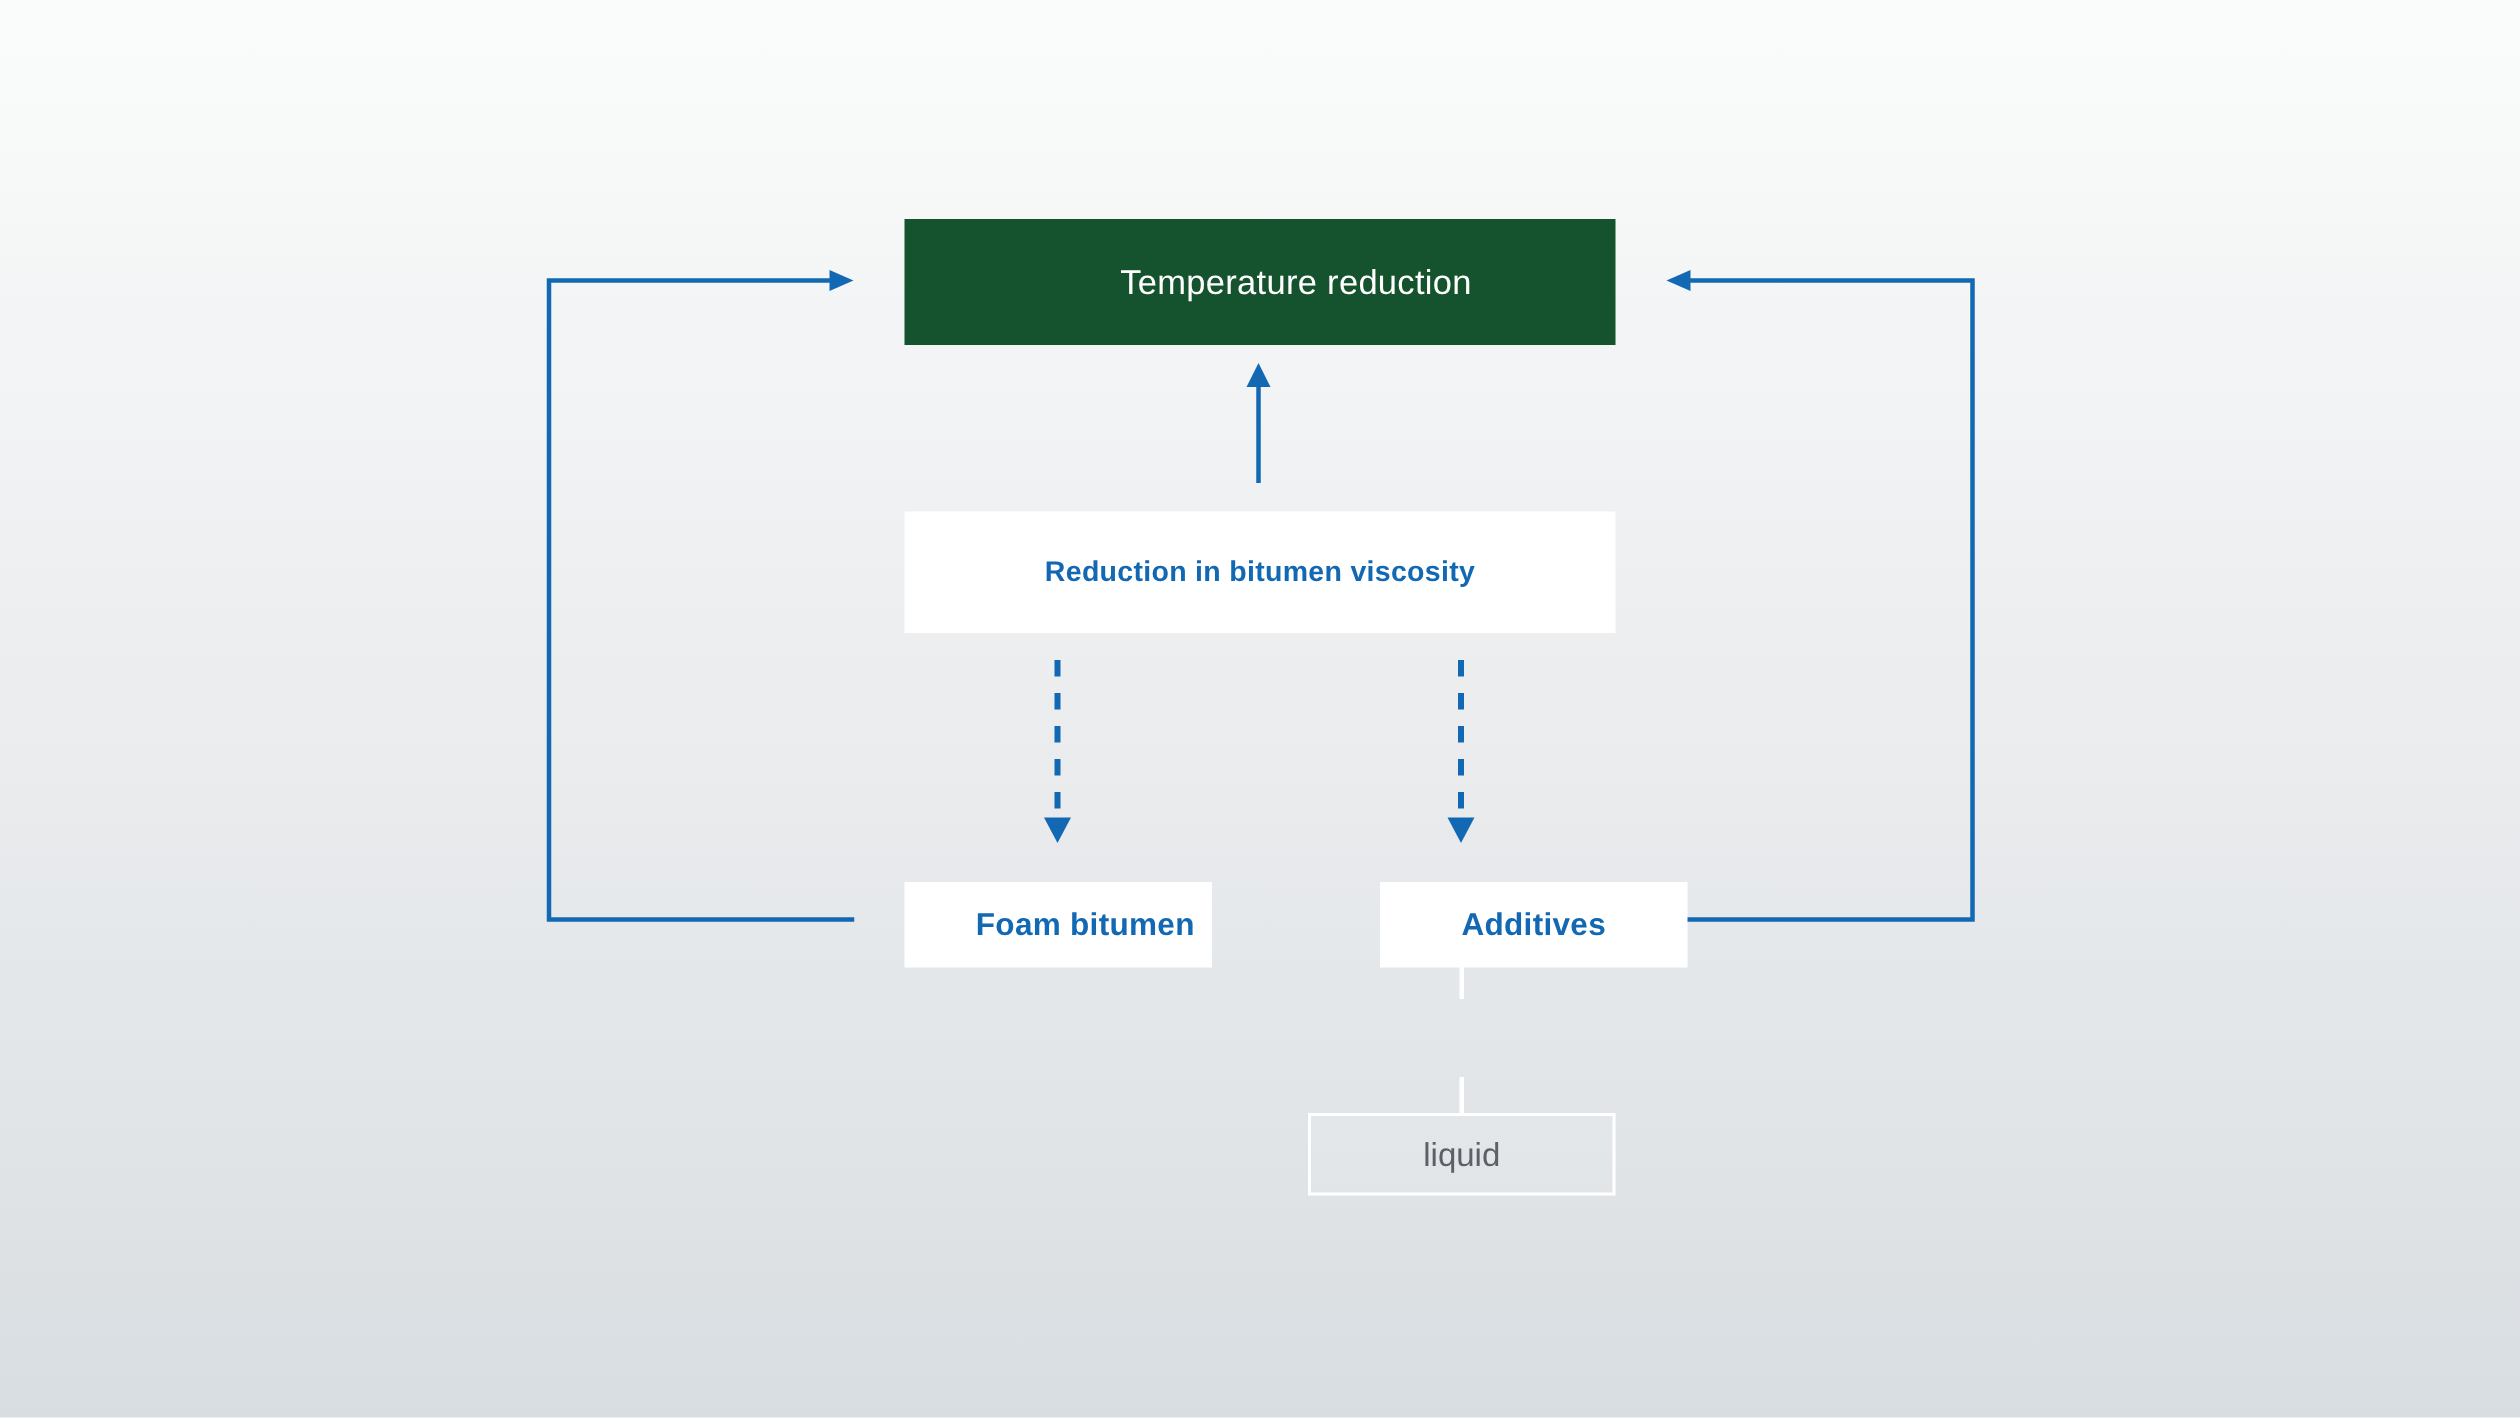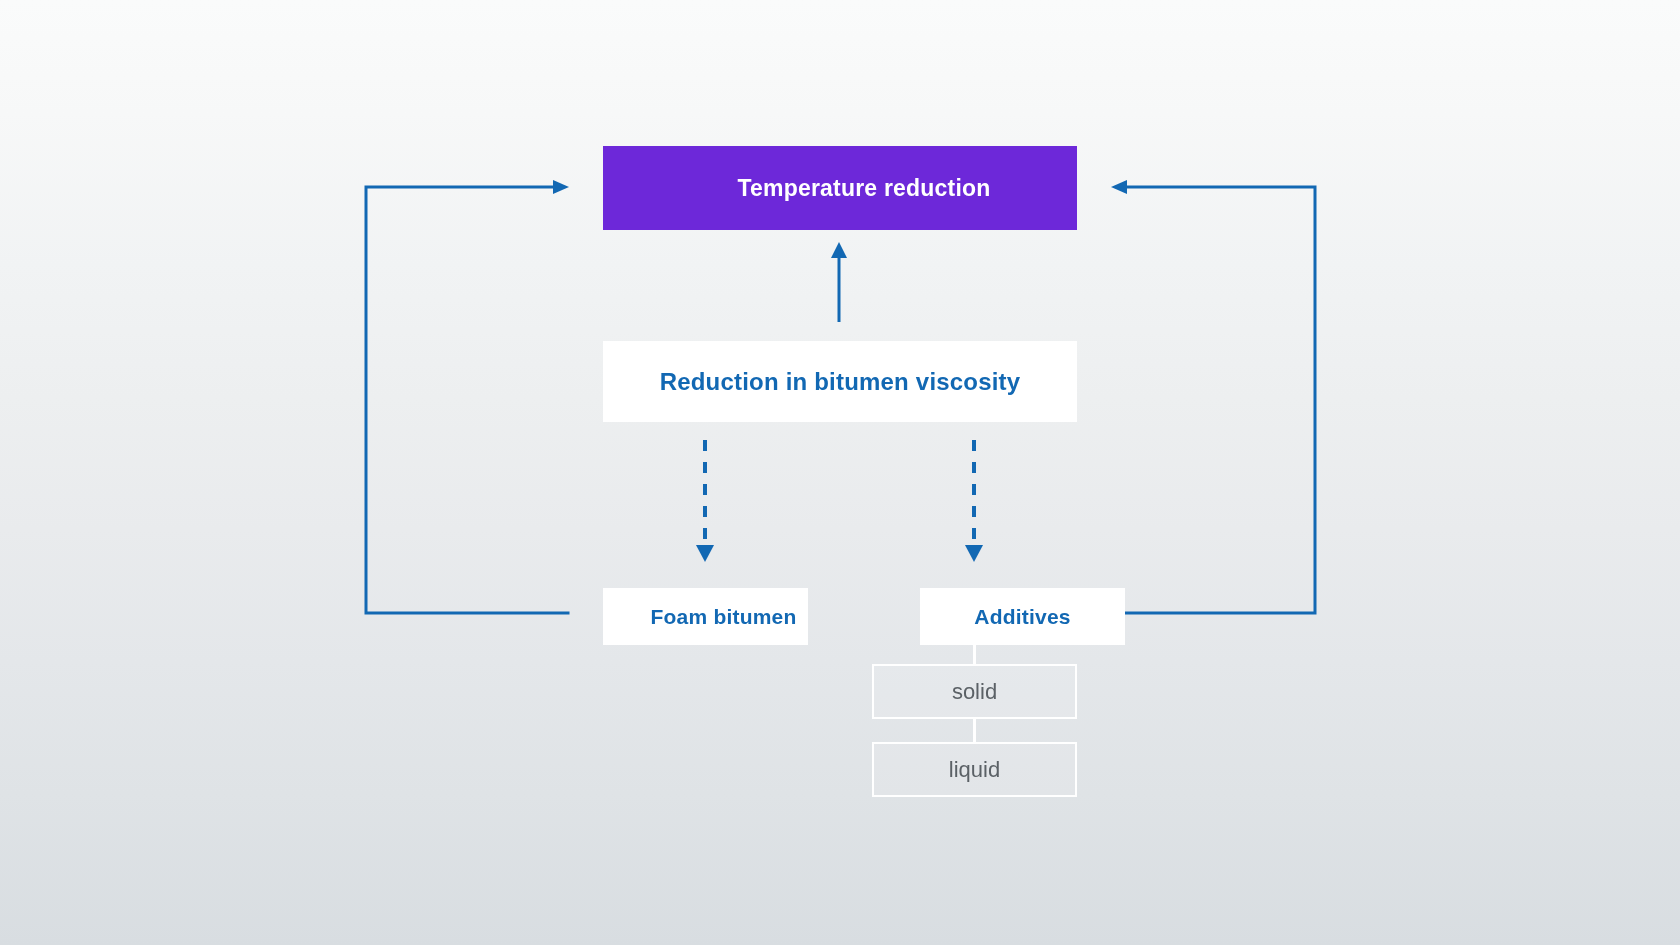--- a/index.html
+++ b/index.html
@@ -33,23 +33,23 @@
   .box {
     position: absolute;
     box-sizing: border-box;
     display: flex;
     align-items: center;
     justify-content: center;
     text-align: center;
   }
 
   .box-gray {
-    background: #6d28d9;
+    background: #14532d;
     color: #ffffff;
-    font-weight: bold;
+    font-weight: normal;
     letter-spacing: 0.2px;
     padding-left: 48px;
   }
 
   .box-white {
     background: #ffffff;
     color: #1268b3;
     font-weight: bold;
     letter-spacing: 0.2px;
   }
@@ -68,21 +68,21 @@
     width: 474px;
     height: 84px;
     font-size: 23px;
   }
 
   #box-viscosity {
     left: 603px;
     top: 341px;
     width: 474px;
     height: 81px;
-    font-size: 24px;
+    font-size: 19px;
   }
 
   #box-foam {
     left: 603px;
     top: 588px;
     width: 205px;
     height: 57px;
     font-size: 21px;
     padding-left: 36px;
   }
@@ -168,17 +168,16 @@
   <div class="stub" id="stub-solid-liquid"></div>
 
   <div class="box box-gray" id="box-temperature">Temperature reduction</div>
 
   <div class="box box-white" id="box-viscosity">Reduction in bitumen viscosity</div>
 
   <div class="box box-white" id="box-foam">Foam bitumen</div>
 
   <div class="box box-white" id="box-additives">Additives</div>
 
-  <div class="box box-outline" id="box-solid">solid</div>
 
   <div class="box box-outline" id="box-liquid">liquid</div>
 
 </div>
 
 </body></html>

